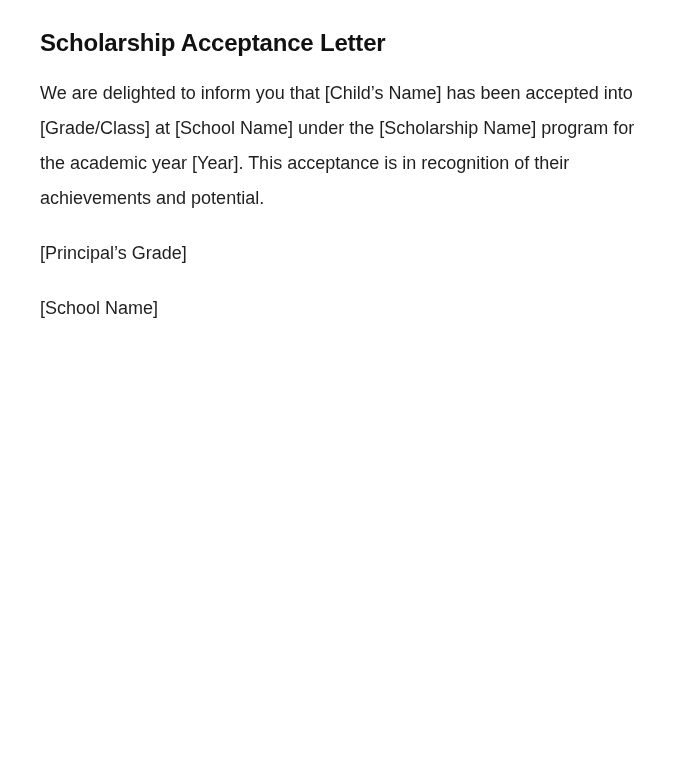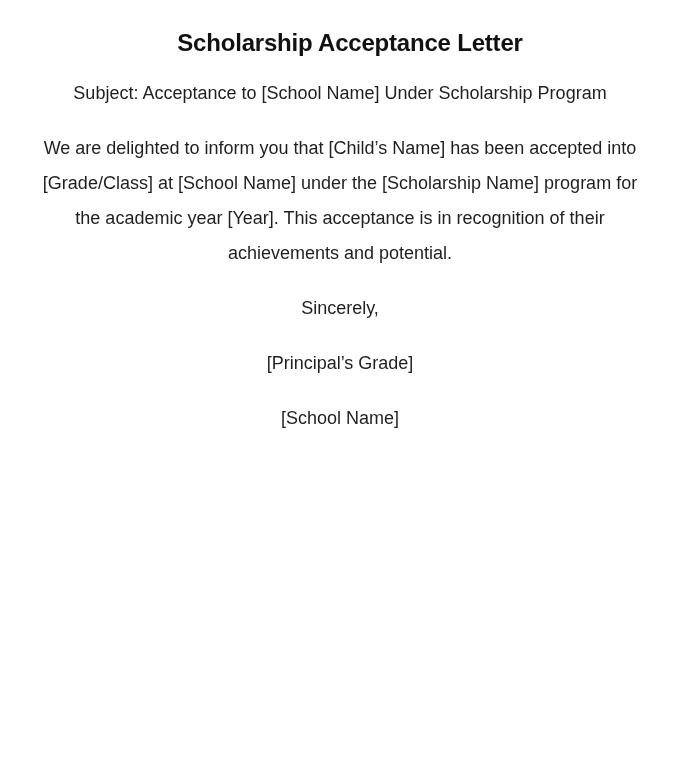--- a/index.html
+++ b/index.html
@@ -14,21 +14,20 @@
     font-family: "Liberation Sans", sans-serif;
     color: #1a1a1a;
     -webkit-font-smoothing: antialiased;
   }
   .page {
     box-sizing: border-box;
     width: 700px;
     height: 630px;
     background: #ffffff;
     padding: 28px 40px 0 40px;
-    text-align: center;
   }
   .doc-title {
     font-size: 24px;
     font-weight: bold;
     line-height: 30px;
     letter-spacing: -0.2px;
     color: #111111;
     margin: 0 0 18px 0;
     padding: 0;
   }
@@ -52,26 +51,24 @@
 </style>
 </head>
 <body>
 
 <div class="page">
 
   <h1 class="doc-title">Scholarship Acceptance Letter</h1>
 
   <div class="letter-body">
 
-    <p class="para">Subject: Acceptance to [School Name] Under Scholarship Program</p>
 
 
     <p class="para">We are delighted to inform you that [Child’s Name] has been accepted into [Grade/Class] at [School Name] under the [Scholarship Name] program for the academic year [Year]. This acceptance is in recognition of their achievements and potential.</p>
 
 
-    <p class="para">Sincerely,</p>
 
     <p class="para">[Principal’s Grade]</p>
 
     <p class="para">[School Name]</p>
 
   </div>
 </div>
 
 </body></html>

